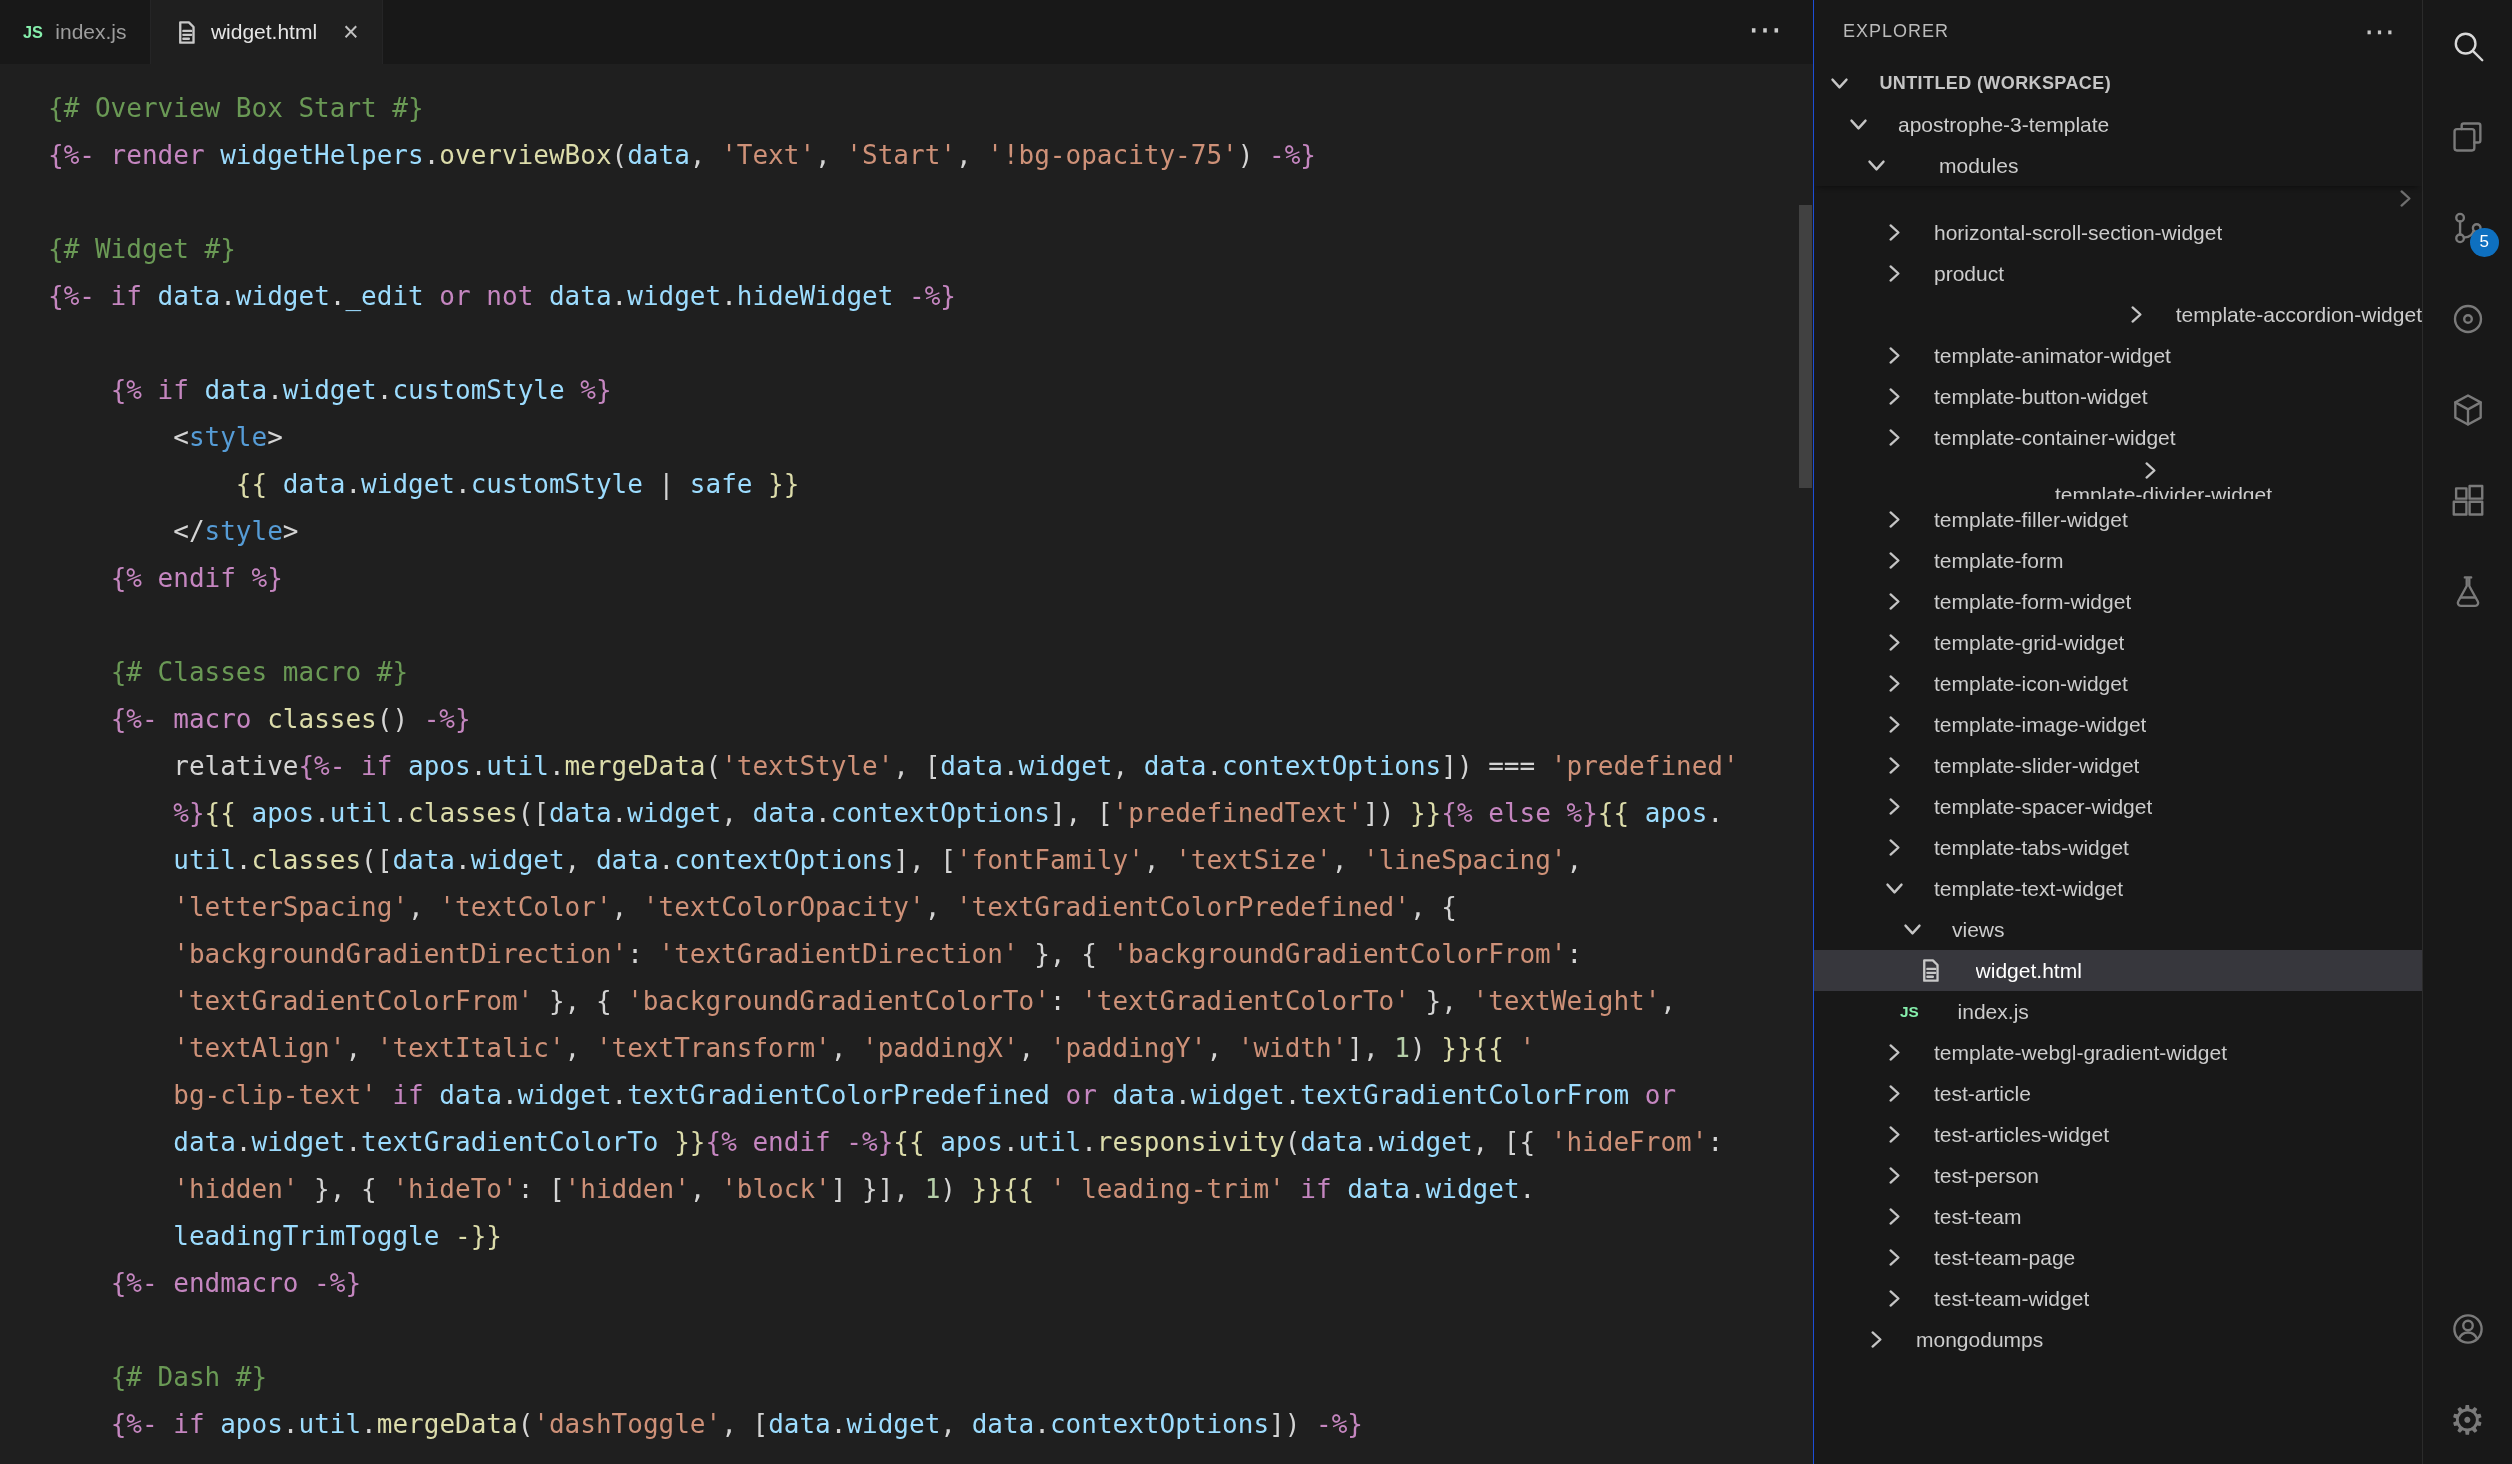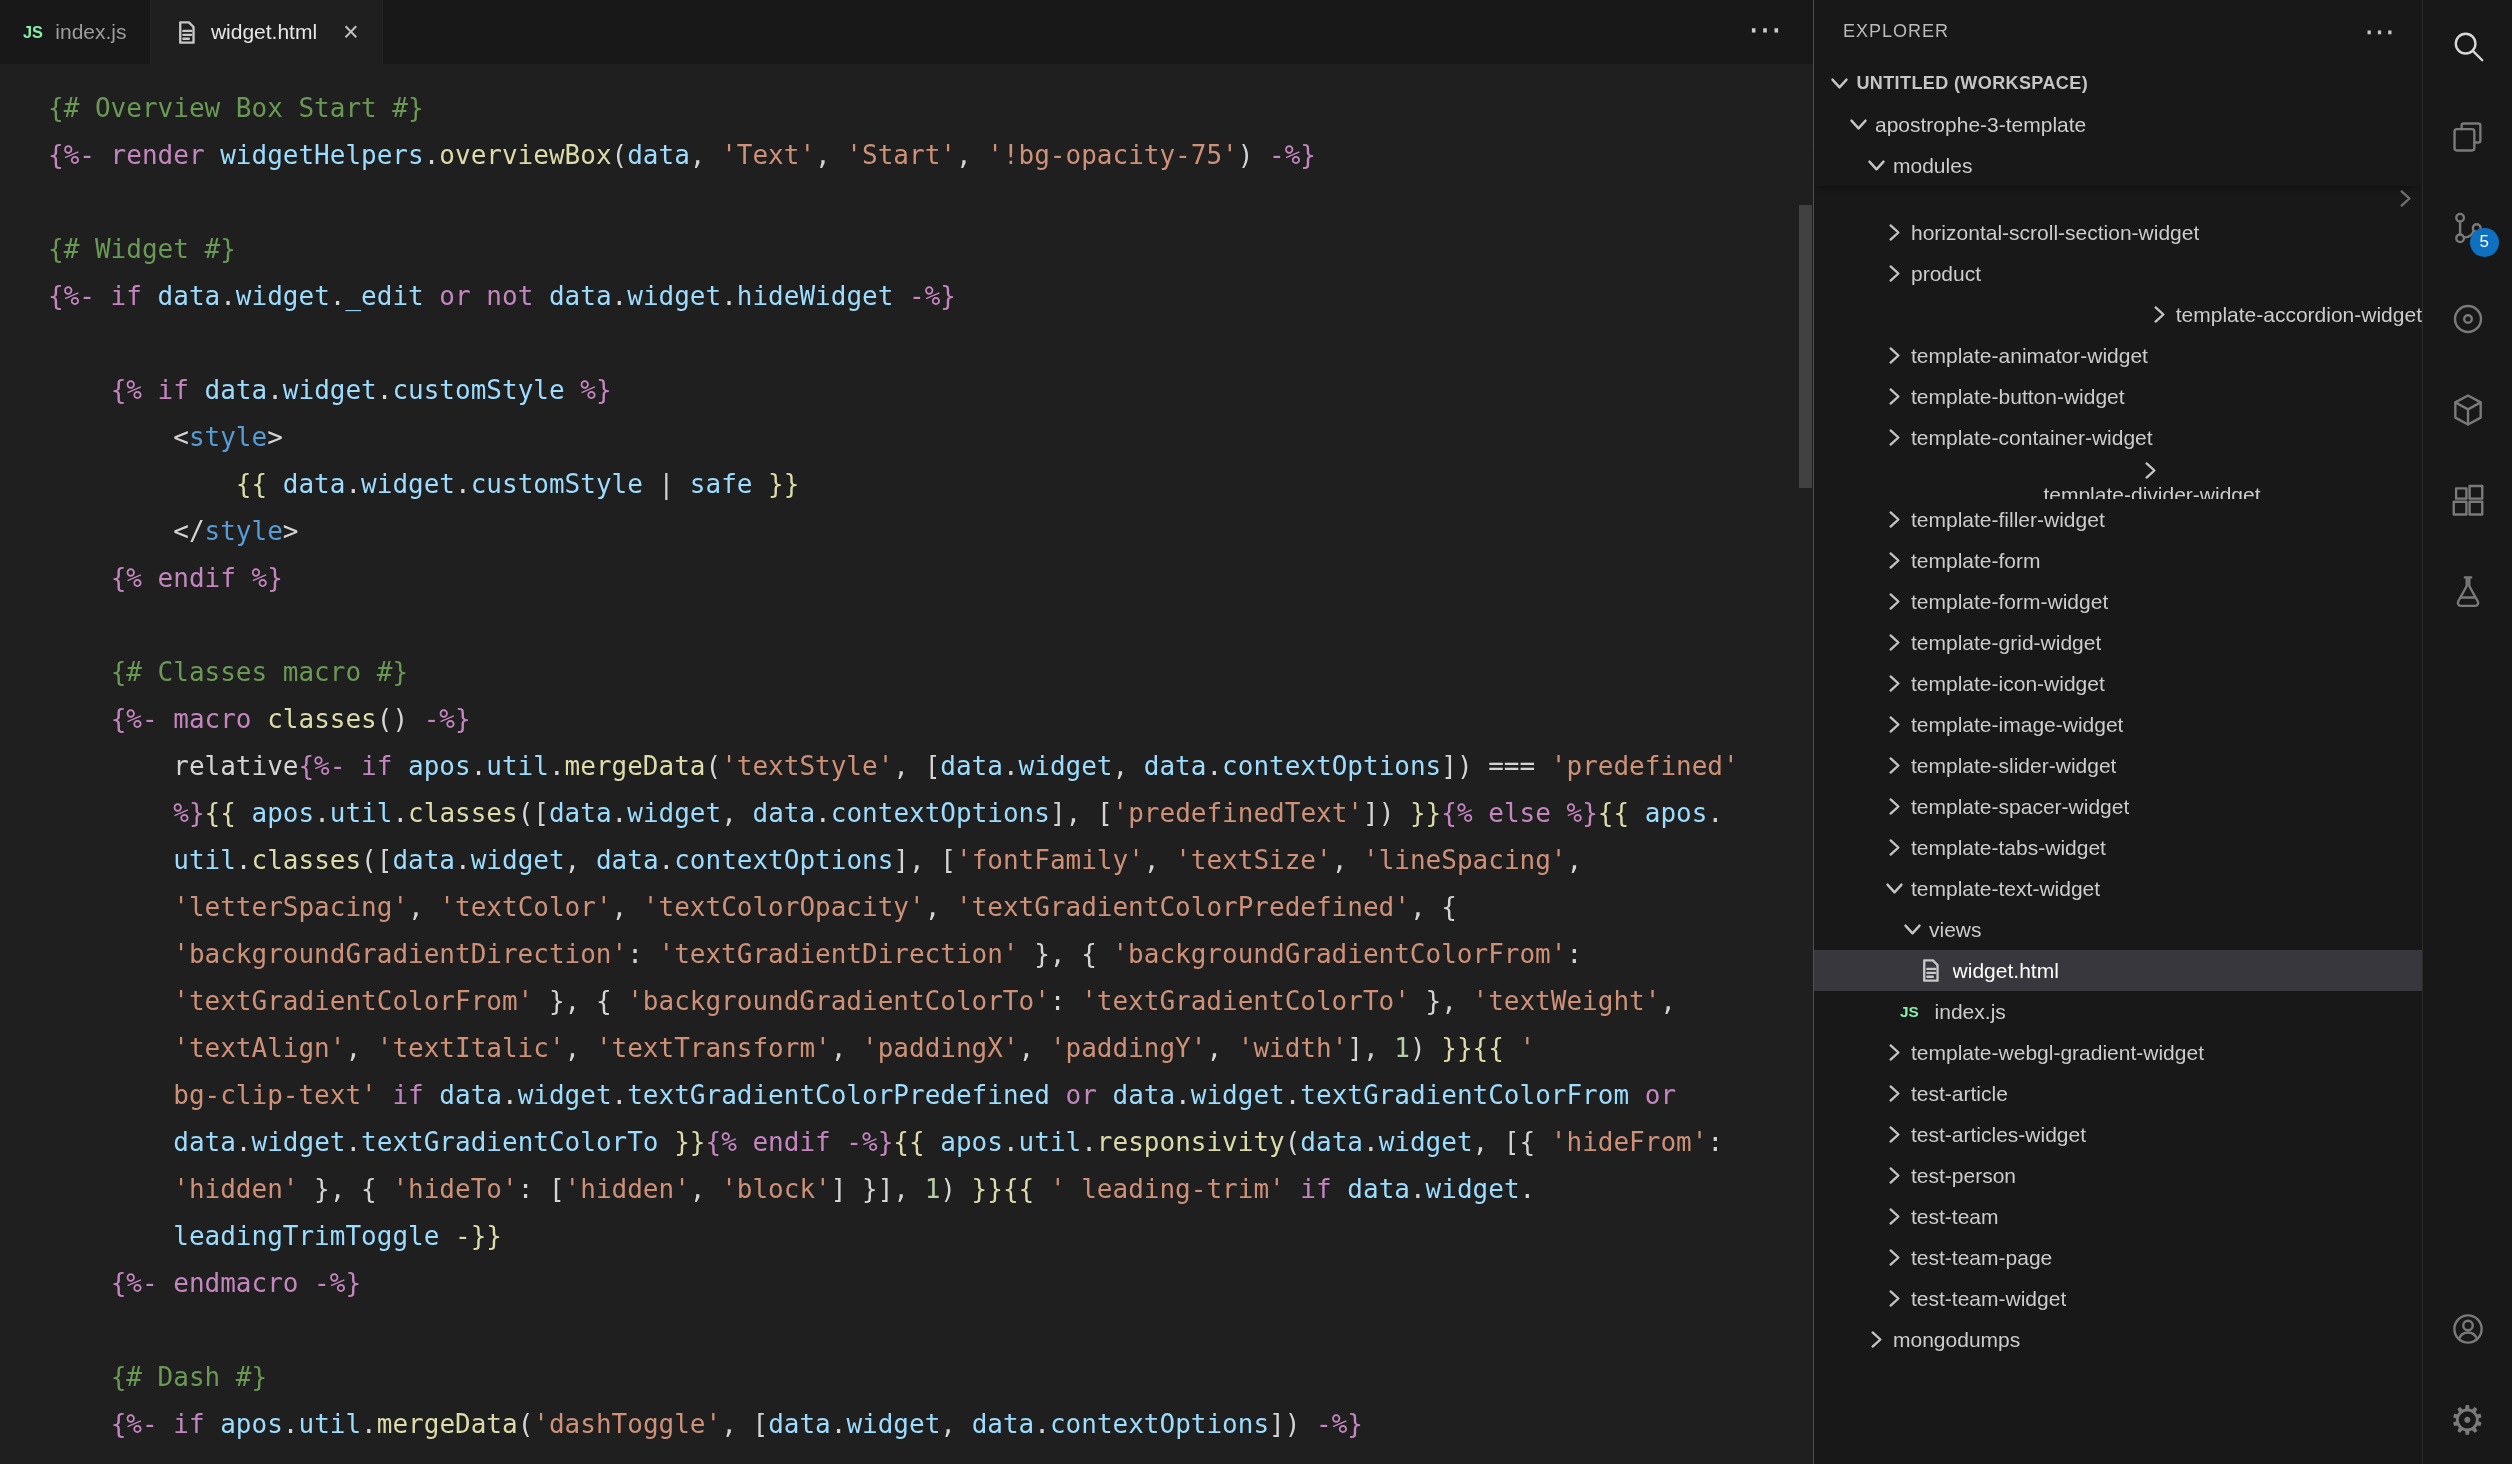--- a/index.html
+++ b/index.html
@@ -35,28 +35,28 @@
   
   .sidebar { position:absolute; left:1813px; top:0; width:609px; height:1465px;
              background:#181818; border-left:1px solid #1d4ed8; }
   .sidebar-header { height:63px; display:flex; justify-content:space-between; align-items:center;
                     padding:0 27px 0 29px; color:#BBBBBB; font-size:18px; letter-spacing:1px; }
   .sidebar-header .more { font-size:31px; letter-spacing:0; color:#C5C5C5; cursor:pointer; }
 
   .tree { width:100%; }
   .tree-row { display:flex; align-items:center; height:41px; color:#CCCCCC; font-size:21px;
               cursor:pointer; white-space:nowrap; overflow:hidden; }
-  .tree-row .label { overflow:hidden; text-overflow:ellipsis; }
+  .tree-row .label { overflow:hidden; text-overflow:ellipsis;margin-left:23px; }
   .chev { width:29px; height:25px; display:inline-flex; color:#C5C5C5; flex:none; }
   .chev svg { width:25px; height:25px; }
   .tree-row .fileicon { margin-right:9.6px; }
   .tree-row .jsbadge { margin-right:9.6px; width:25px; flex:none; font-size:15.3px; }
   .tree-row.section .label { font-size:18px; font-weight:700; color:#C5C5C5; letter-spacing:0.4px; }
   .tree-row.selected { background:#37373D; color:#FFFFFF; }
-  .tree-row.sticky { box-shadow:0 4.8px 5.7px -3.8px rgba(0,0,0,.55); position:relative; z-index:2; }
+  .tree-row.sticky { box-shadow:0 4.8px 5.7px -3.8px rgba(0,0,0,.55); position:relative; z-index:2;gap:23px; }
   .tree-row.clipped { height:26px; align-items:flex-end; padding-bottom:1px; opacity:.5; }
 
   
   .activity-bar { position:absolute; left:2422px; top:0; width:90px; height:1465px;
                   background:#181818; border-left:1px solid #2B2B2B;
                   display:flex; flex-direction:column; justify-content:space-between; }
   .ab-top,.ab-bottom { display:flex; flex-direction:column; width:100%; }
   .ab-item { height:91px; display:flex; align-items:center; justify-content:center;
              color:#7A7A7A; position:relative; cursor:pointer; }
   .ab-item.active { color:#D8D8D8; }

